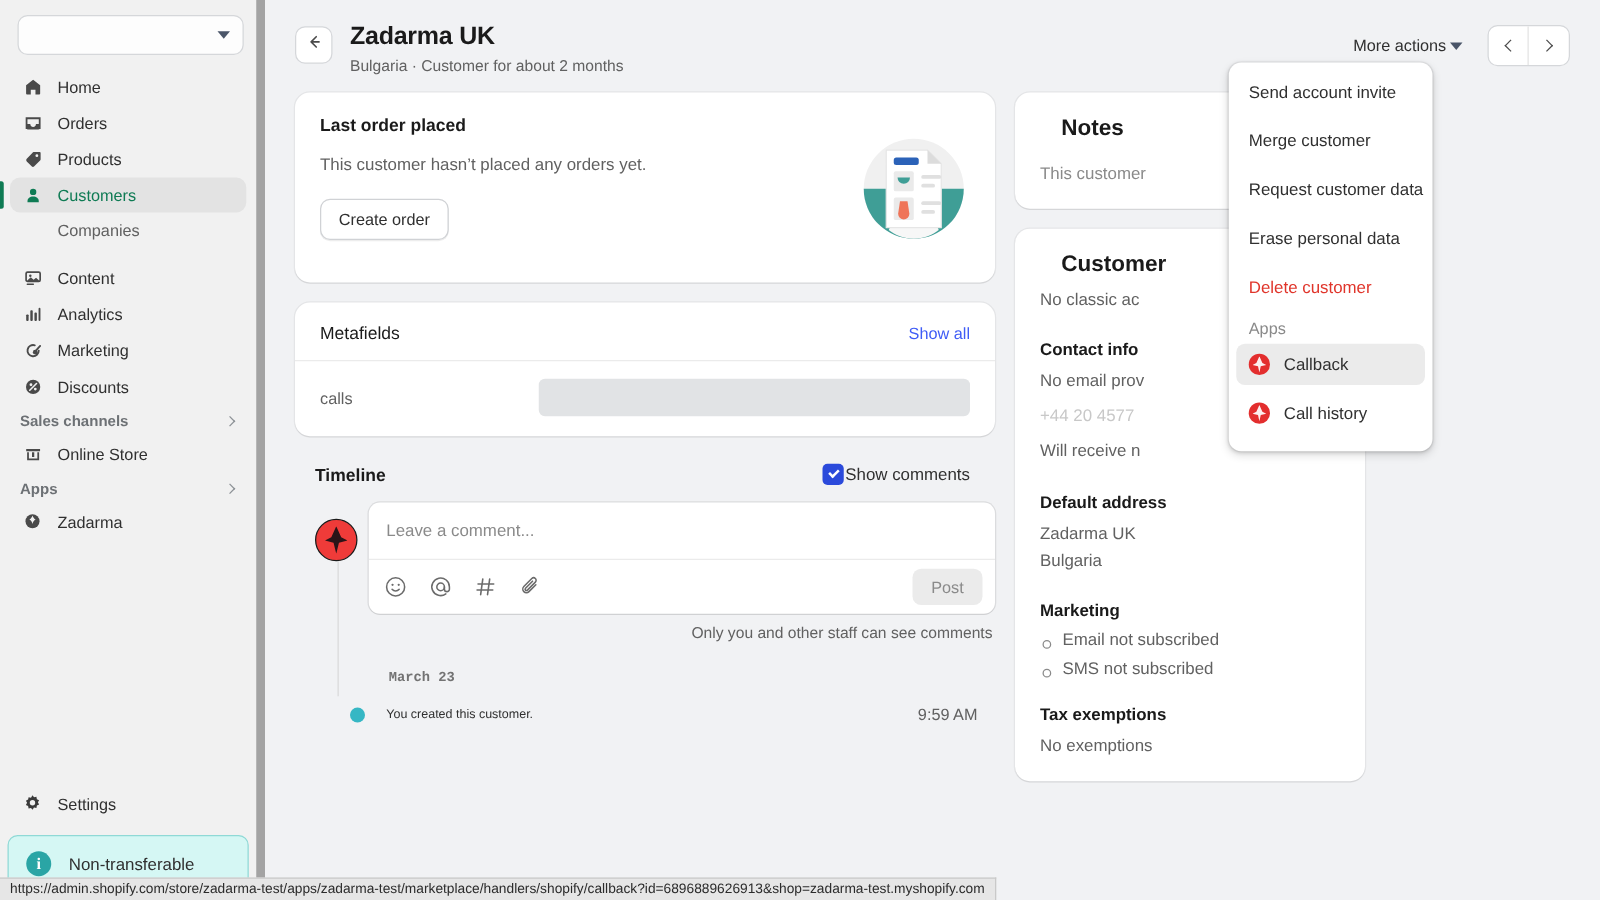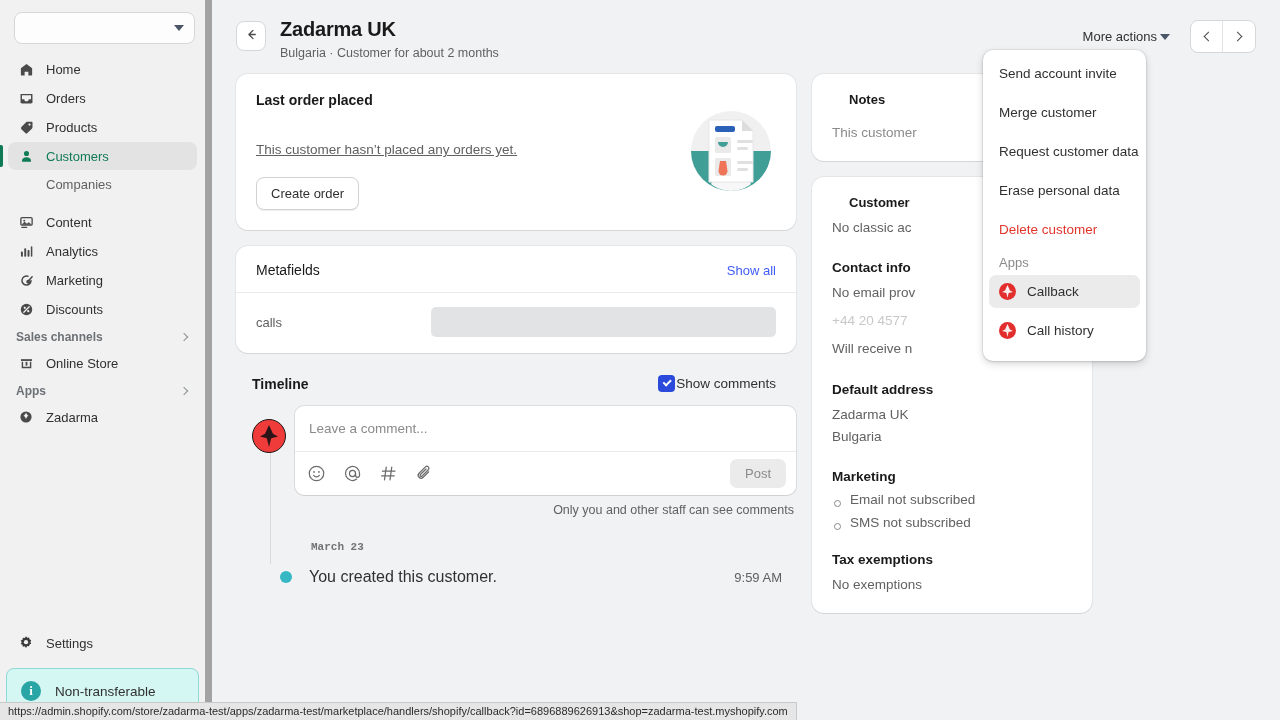--- a/index.html
+++ b/index.html
@@ -149,21 +149,21 @@
   .card {
     background: #fff;
     border-radius: 12px;
     box-shadow: 0 1px 0 rgba(26,26,26,0.07), 0 0 0 1px rgba(26,26,26,0.06);
     margin-bottom: 16px;
   }
 
   
   .lo-card { padding: 18px 20px 20px 20px; position: relative; min-height: 152px; }
   .lo-title { font-size: 14px; font-weight: 600; color: #1a1a1a; }
-  .lo-text { font-size: 13.5px; color: #616161; margin-top: 34px; text-decoration: underline; }
+  .lo-text { font-size: 13.5px; color: #616161; margin-top: 16px; }
   .btn-outline {
     display: inline-flex; align-items: center; justify-content: center;
     margin-top: 20px;
     background: #fff; border: 1px solid #d0d2d5;
     box-shadow: 0 1px 0 rgba(26,26,26,0.08);
     border-radius: 8px; padding: 8px 14px;
     font-size: 13px; font-weight: 500; color: #303030; cursor: pointer;
   }
   .lo-illus { position: absolute; right: 18px; top: 30px; width: 94px; height: 94px; }
 
@@ -244,27 +244,27 @@
   .tl-date { font-size: 11px; font-weight: 600; color: #737373; margin: 24px 0 0 59px; font-family: Liberation Mono, monospace; }
   .tl-event {
     display: flex; align-items: center;
     margin-top: 15px; padding-left: 28px;
     position: relative; z-index: 2;
   }
   .tl-dot {
     width: 12px; height: 12px; border-radius: 50%;
     background: #36b7c4; flex: 0 0 12px; margin-right: 17px;
   }
-  .tl-event-text { font-size: 16px; color: #303030; flex: 1; }
+  .tl-event-text { font-size: 10px; color: #303030; flex: 1; }
   .tl-event-time { font-size: 13px; color: #616161; padding-right: 14px; }
 
   
   .rc { padding: 18px 20px; }
   .rc-head { display: flex; align-items: center; justify-content: space-between; }
-  .rc-title { font-size: 13px; font-weight: 600; color: #1a1a1a; padding-left: 17px; }
+  .rc-title { font-size: 18px; font-weight: 600; color: #1a1a1a; padding-left: 17px; }
   .rc-muted { font-size: 13.5px; color: #8a8a8a; margin-top: 16px; line-height: 1.45; }
   .rc-sub { font-size: 13.5px; font-weight: 600; color: #1a1a1a; margin-top: 22px; }
   .rc-body { font-size: 13.5px; color: #616161; margin-top: 8px; line-height: 1.5; }
   .rc-body.redact { color: #c8c8c8; }
   .bullet-row { display: flex; align-items: flex-end; gap: 9px; font-size: 13.5px; color: #616161; margin-top: 8px; }
   .ring {
     width: 7px; height: 7px; border-radius: 50%;
     border: 1.7px solid #8a8a8a; flex: 0 0 7px; margin-left: 2px;
   }
   .tag-input {

